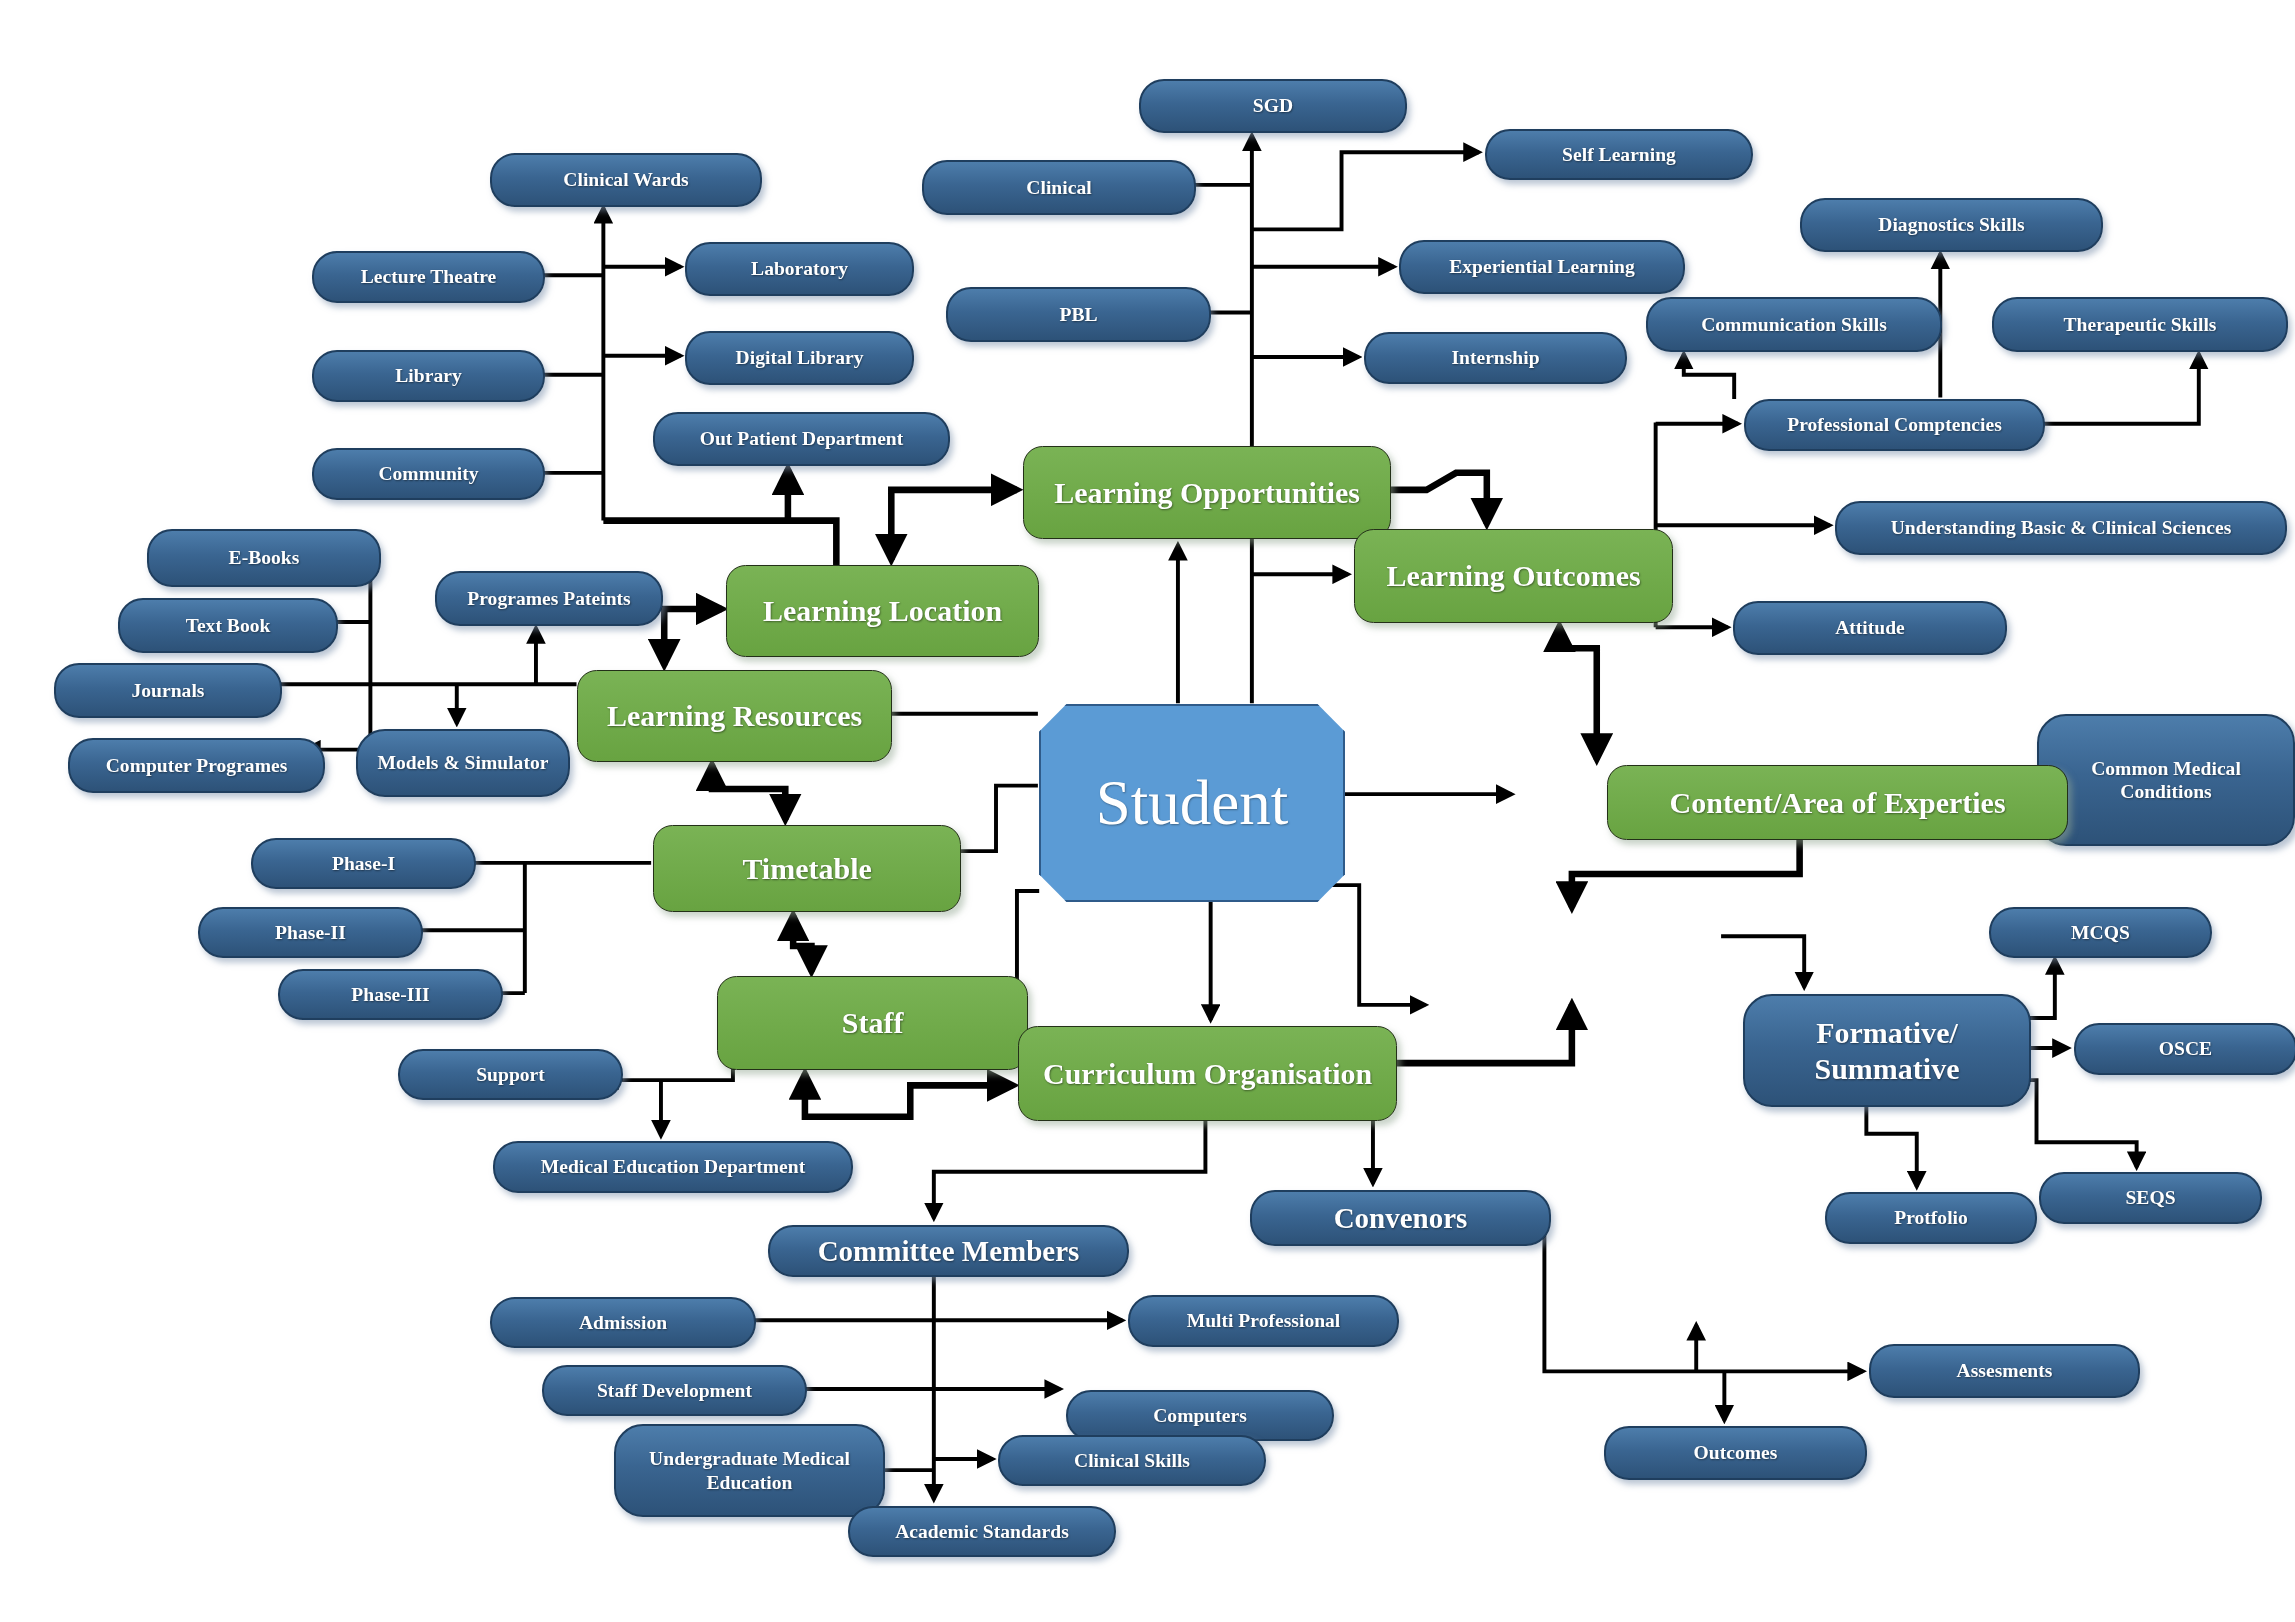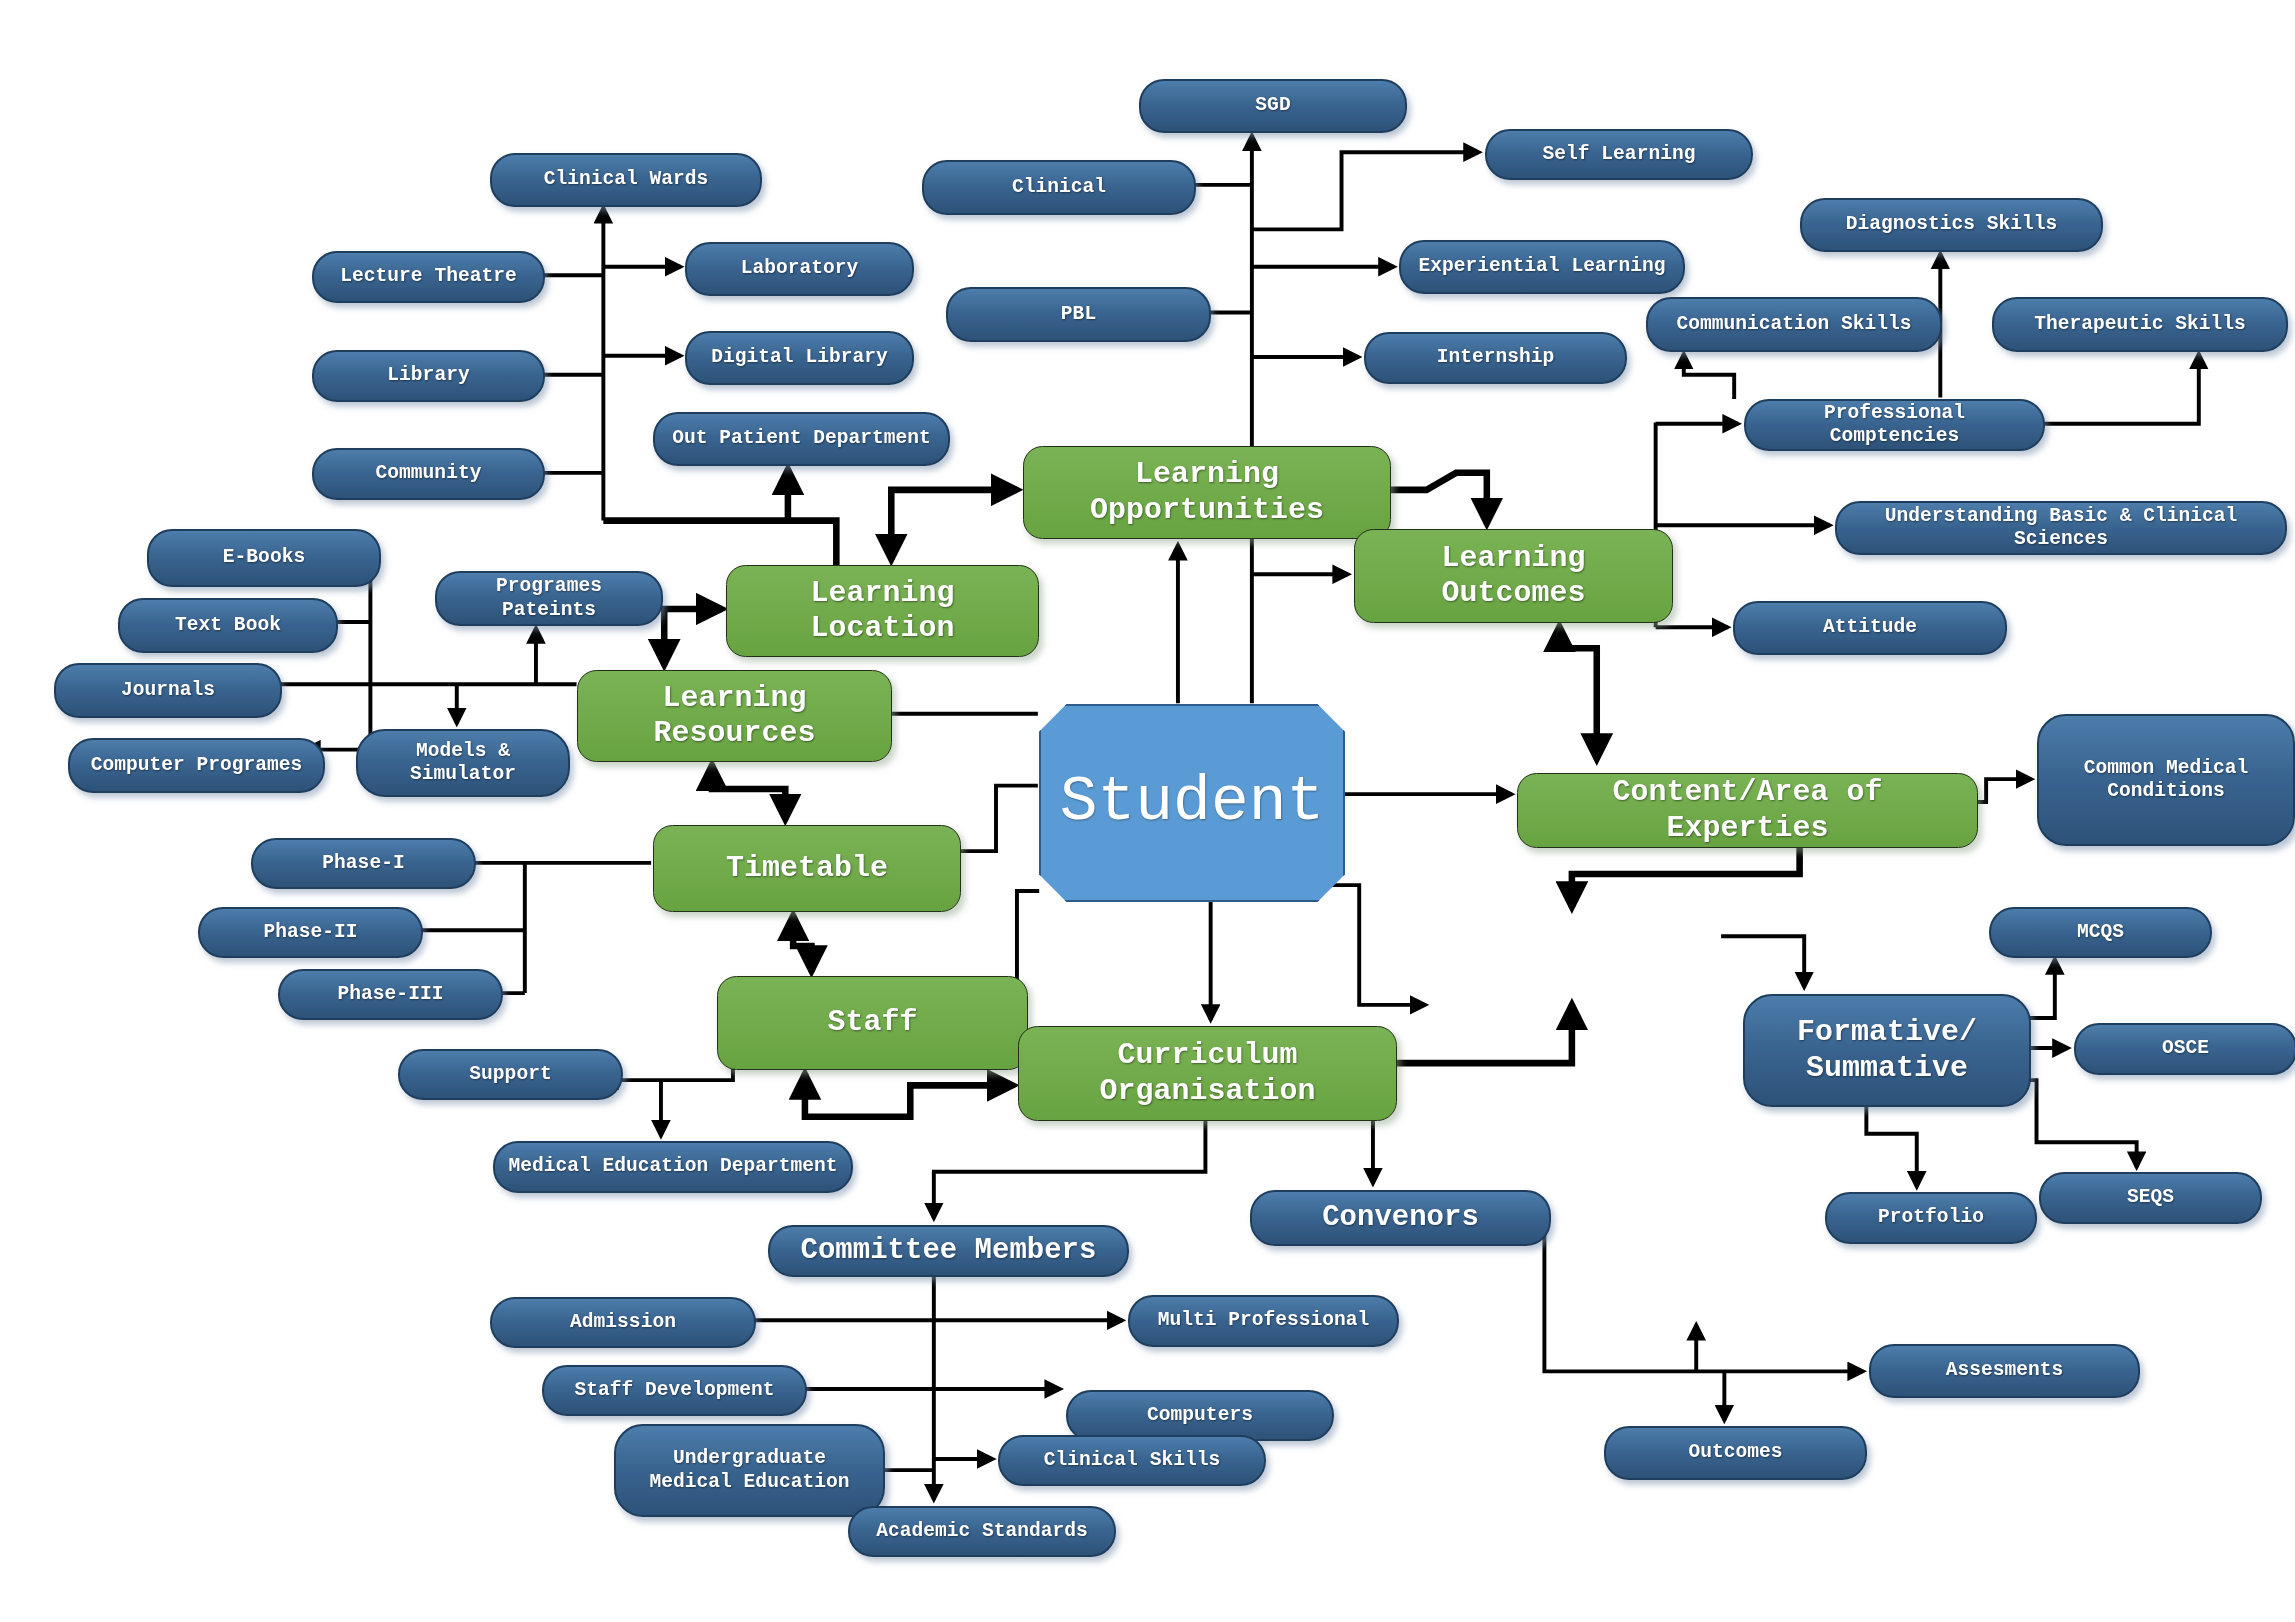--- a/index.html
+++ b/index.html
@@ -1,17 +1,17 @@
 <!DOCTYPE html>
 <html style="font-size:10.5px"><head>
 <meta charset="utf-8">
 <style>
   html,body{margin:0;padding:0;background:#ffffff;width:2295px;height:1623px;}
   #canvas{position:relative;width:2295px;height:1623px;background:#ffffff;overflow:hidden;
-          font-family:Liberation Mono, monospace;border-radius:6px;}
+          font-family:Liberation Serif, serif;border-radius:6px;}
   #wires{position:absolute;left:0;top:0;width:2295px;height:1623px;z-index:1;}
   .c{stroke:#000;stroke-width:6;fill:none;}
   .t{stroke:#000;stroke-width:10;fill:none;}
   .node{position:absolute;z-index:2;display:flex;align-items:center;justify-content:center;
         text-align:center;color:#fff;font-weight:bold;line-height:1.18;
         text-shadow:0.7px 1.3px 2px rgba(0,0,0,.45);}
   .b{background:linear-gradient(180deg,#4d7dab 0%,#3a6591 45%,#2d5278 100%);
      border:2px solid #1f3e5e;border-radius:25px;font-size:19.6px;padding:0 10.5px;
      box-shadow:3.3px 4.6px 5.9px rgba(130,150,175,.55);}
   .r44{border-radius:29px;}
@@ -170,21 +170,21 @@
 <div class="node b r44" style="left:614px;top:1424px;width:246px;height:89px;">Undergraduate Medical Education</div>
 <div class="node b" style="left:998px;top:1435px;width:243px;height:47px;">Clinical Skills</div>
 <div class="node b" style="left:848px;top:1506px;width:243px;height:47px;">Academic Standards</div>
 <div class="node b" style="left:1869px;top:1344px;width:246px;height:50px;">Assesments</div>
 <div class="node b" style="left:1604px;top:1426px;width:238px;height:50px;">Outcomes</div>
 
 <div class="node g" style="left:1023px;top:446px;width:327px;height:91px;">Learning Opportunities</div>
 <div class="node g" style="left:1354px;top:529px;width:278px;height:92px;">Learning Outcomes</div>
 <div class="node g" style="left:726px;top:565px;width:272px;height:90px;">Learning Location</div>
 <div class="node g" style="left:577px;top:670px;width:274px;height:90px;">Learning Resources</div>
-<div class="node g" style="left:1517px;top:765px;width:420px;height:73px;margin-top:8px;">Content/Area of Experties</div>
+<div class="node g" style="left:1607px;top:765px;width:420px;height:73px;">Content/Area of Experties</div>
 <div class="node g" style="left:653px;top:825px;width:267px;height:85px;">Timetable</div>
 <div class="node g" style="left:673px;top:976px;width:270px;height:92px;margin-left:44px;">Staff</div>
 <div class="node g" style="left:1018px;top:1026px;width:338px;height:93px;">Curriculum Organisation</div>
 
 <div class="node" id="student" style="left:1039px;top:704px;width:302px;height:194px;">Student</div>
 
 </div>
 
 
 </body></html>

